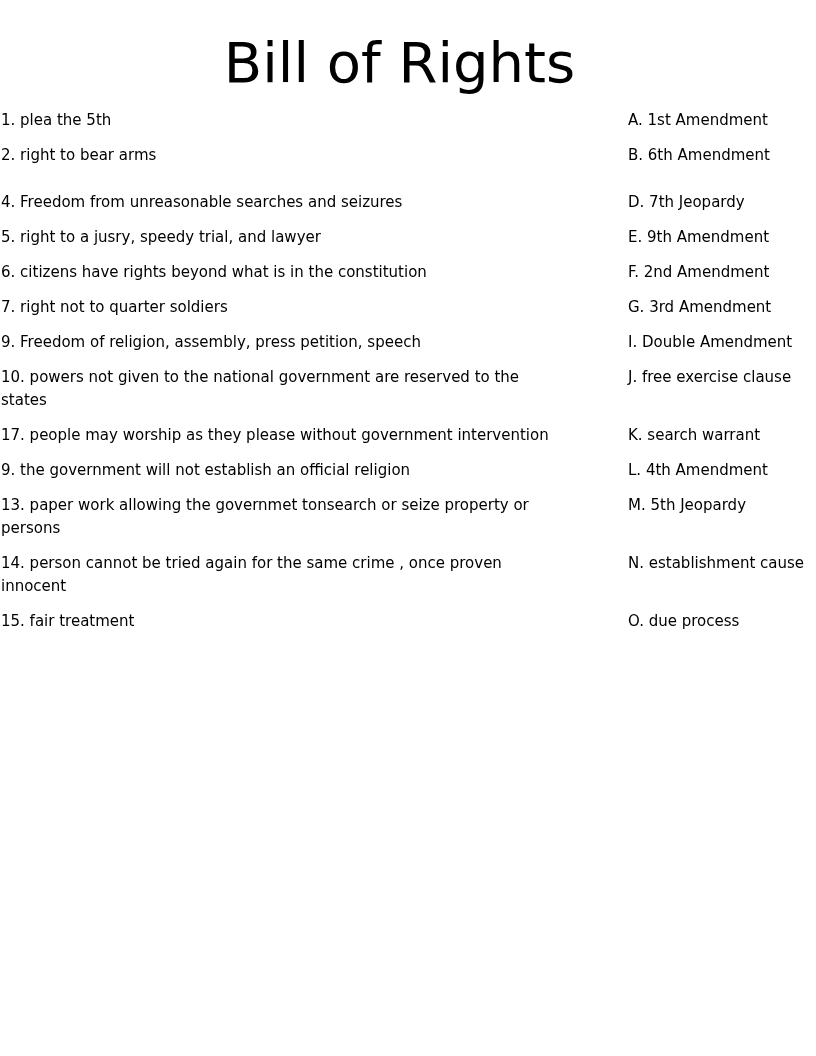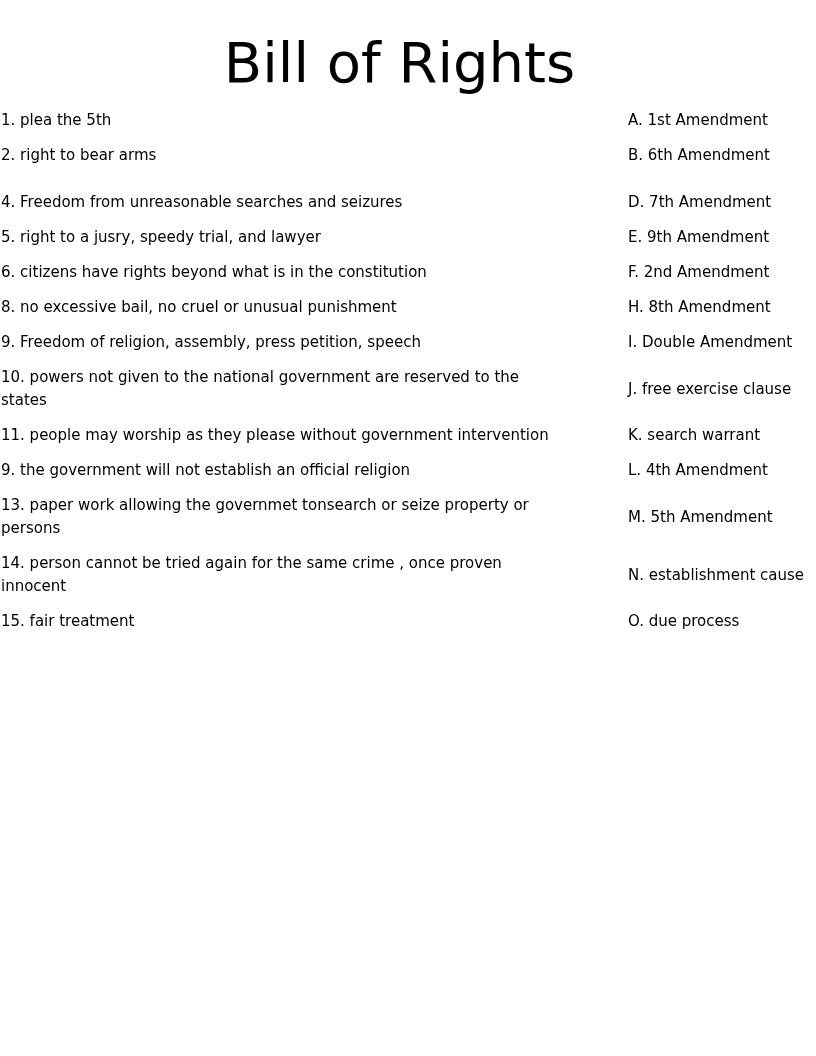--- a/index.html
+++ b/index.html
@@ -23,21 +23,21 @@
     line-height: 65px;
     font-weight: 400;
     letter-spacing: 0;
   }
   .matching-list {
     margin-top: 14px;
     padding-left: 1px;
   }
   .row {
     display: flex;
-    align-items: center;
+    align-items: flex-start;
     margin-bottom: 12px;
     font-size: 15px;
     line-height: 23px;
   }
   .clue {
     width: 558px;
     margin-right: 69px;
     flex: none;
   }
   .answer {
@@ -59,62 +59,62 @@
   <div class="row">
     <div class="clue">2. right to bear arms</div>
     <div class="answer">B. 6th Amendment</div>
   </div>
 
   <div class="row">
   </div>
 
   <div class="row">
     <div class="clue">4. Freedom from unreasonable searches and seizures</div>
-    <div class="answer">D. 7th Amendment</div>
+    <div class="answer">D. 7th Jeopardy</div>
   </div>
 
   <div class="row">
     <div class="clue">5. right to a jusry, speedy trial, and lawyer</div>
     <div class="answer">E. 9th Amendment</div>
   </div>
 
   <div class="row">
     <div class="clue">6. citizens have rights beyond what is in the constitution</div>
     <div class="answer">F. 2nd Amendment</div>
   </div>
 
+  <div class="row">
+    <div class="clue">7. right not to quarter soldiers</div>
+    <div class="answer">G. 3rd Amendment</div>
+  </div>
 
-  <div class="row">
-    <div class="clue">8. no excessive bail, no cruel or unusual punishment</div>
-    <div class="answer">H. 8th Amendment</div>
-  </div>
 
   <div class="row">
     <div class="clue">9. Freedom of religion, assembly, press petition, speech</div>
     <div class="answer">I. Double Amendment</div>
   </div>
 
   <div class="row">
     <div class="clue">10. powers not given to the national government are reserved to the states</div>
     <div class="answer">J. free exercise clause</div>
   </div>
 
   <div class="row">
-    <div class="clue">11. people may worship as they please without government intervention</div>
+    <div class="clue">17. people may worship as they please without government intervention</div>
     <div class="answer">K. search warrant</div>
   </div>
 
   <div class="row">
     <div class="clue">9. the government will not establish an official religion</div>
     <div class="answer">L. 4th Amendment</div>
   </div>
 
   <div class="row">
     <div class="clue">13. paper work allowing the governmet tonsearch or seize property or persons</div>
-    <div class="answer">M. 5th Amendment</div>
+    <div class="answer">M. 5th Jeopardy</div>
   </div>
 
   <div class="row">
     <div class="clue">14. person cannot be tried again for the same crime , once proven innocent</div>
     <div class="answer">N. establishment cause</div>
   </div>
 
   <div class="row">
     <div class="clue">15. fair treatment</div>
     <div class="answer">O. due process</div>

